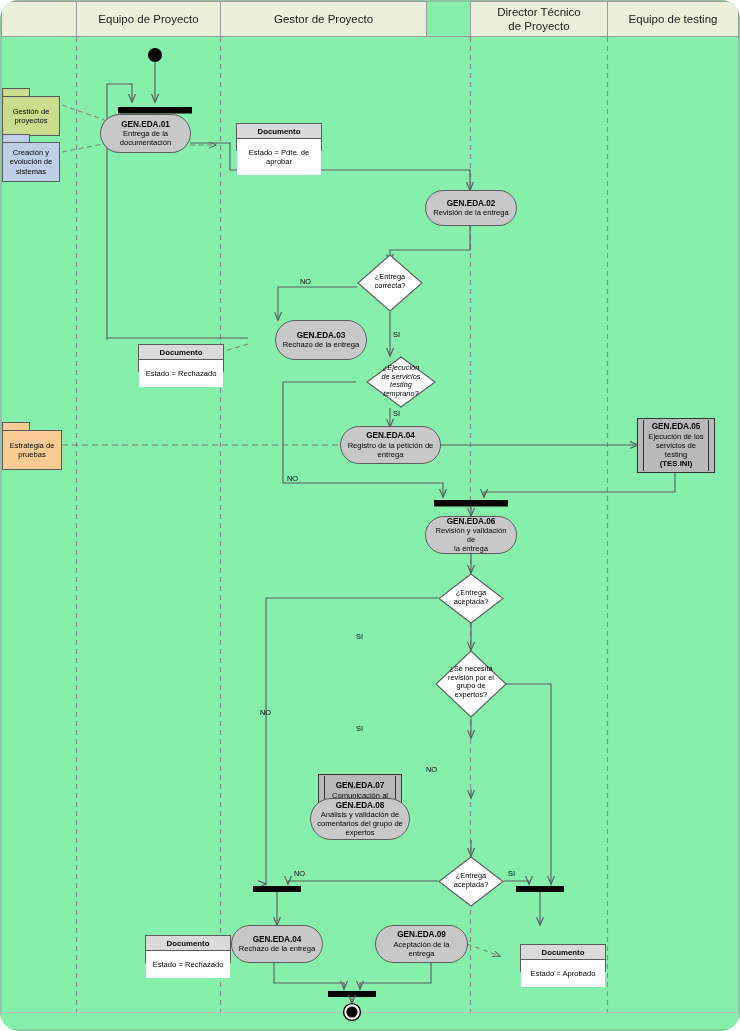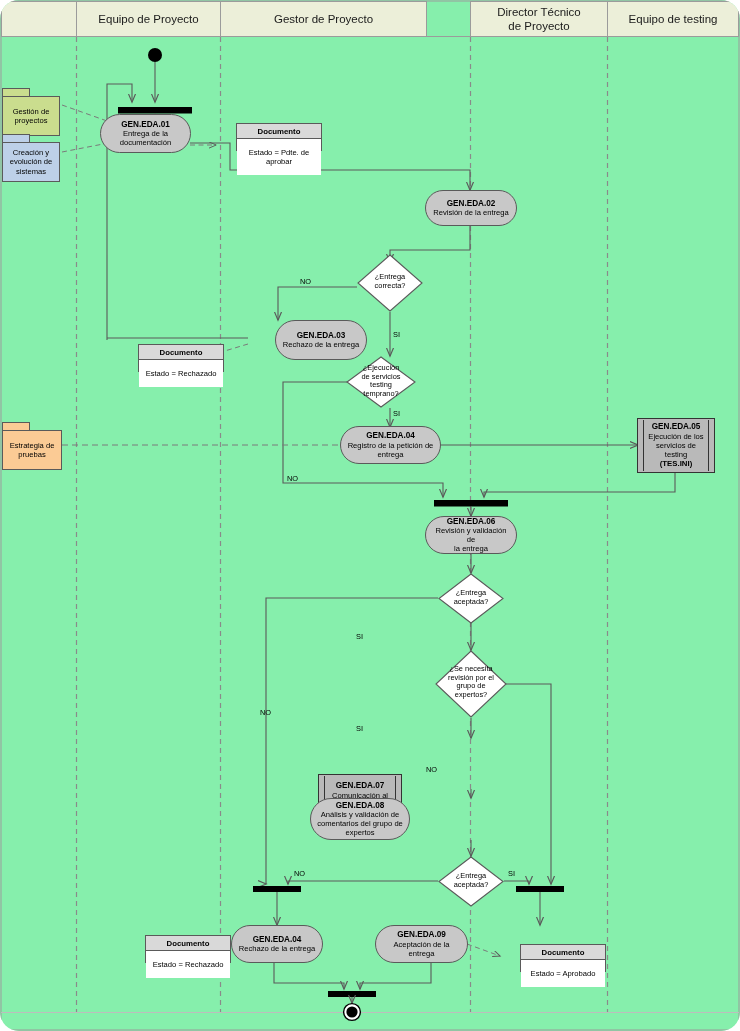--- a/index.html
+++ b/index.html
@@ -271,21 +271,21 @@
   <div style="position:absolute;left:357px;top:254px;width:66px;height:58px;">
     <svg width="66" height="58" viewBox="0 0 66 58">
       <polygon points="33,1 65,29 33,57 1,29" fill="#fff" stroke="#5a5a5a" stroke-width="1.1"></polygon>
     </svg>
     <div class="dec-label" style="left:0;top:19px;width:66px;">
       <div>¿Entrega</div>
       <div>correcta?</div>
     </div>
   </div>
 
-  <div style="position:absolute;left:346px;top:356px;width:70px;height:52px;">
+  <div style="position:absolute;left:366px;top:356px;width:70px;height:52px;font-style:italic;">
     <svg width="70" height="52" viewBox="0 0 70 52">
       <polygon points="35,1 69,26 35,51 1,26" fill="#fff" stroke="#5a5a5a" stroke-width="1.1"></polygon>
     </svg>
     <div class="dec-label" style="left:0;top:8px;width:70px;">
       <div>¿Ejecución</div>
       <div>de servicios</div>
       <div>testing</div>
       <div>temprano?</div>
     </div>
   </div>

